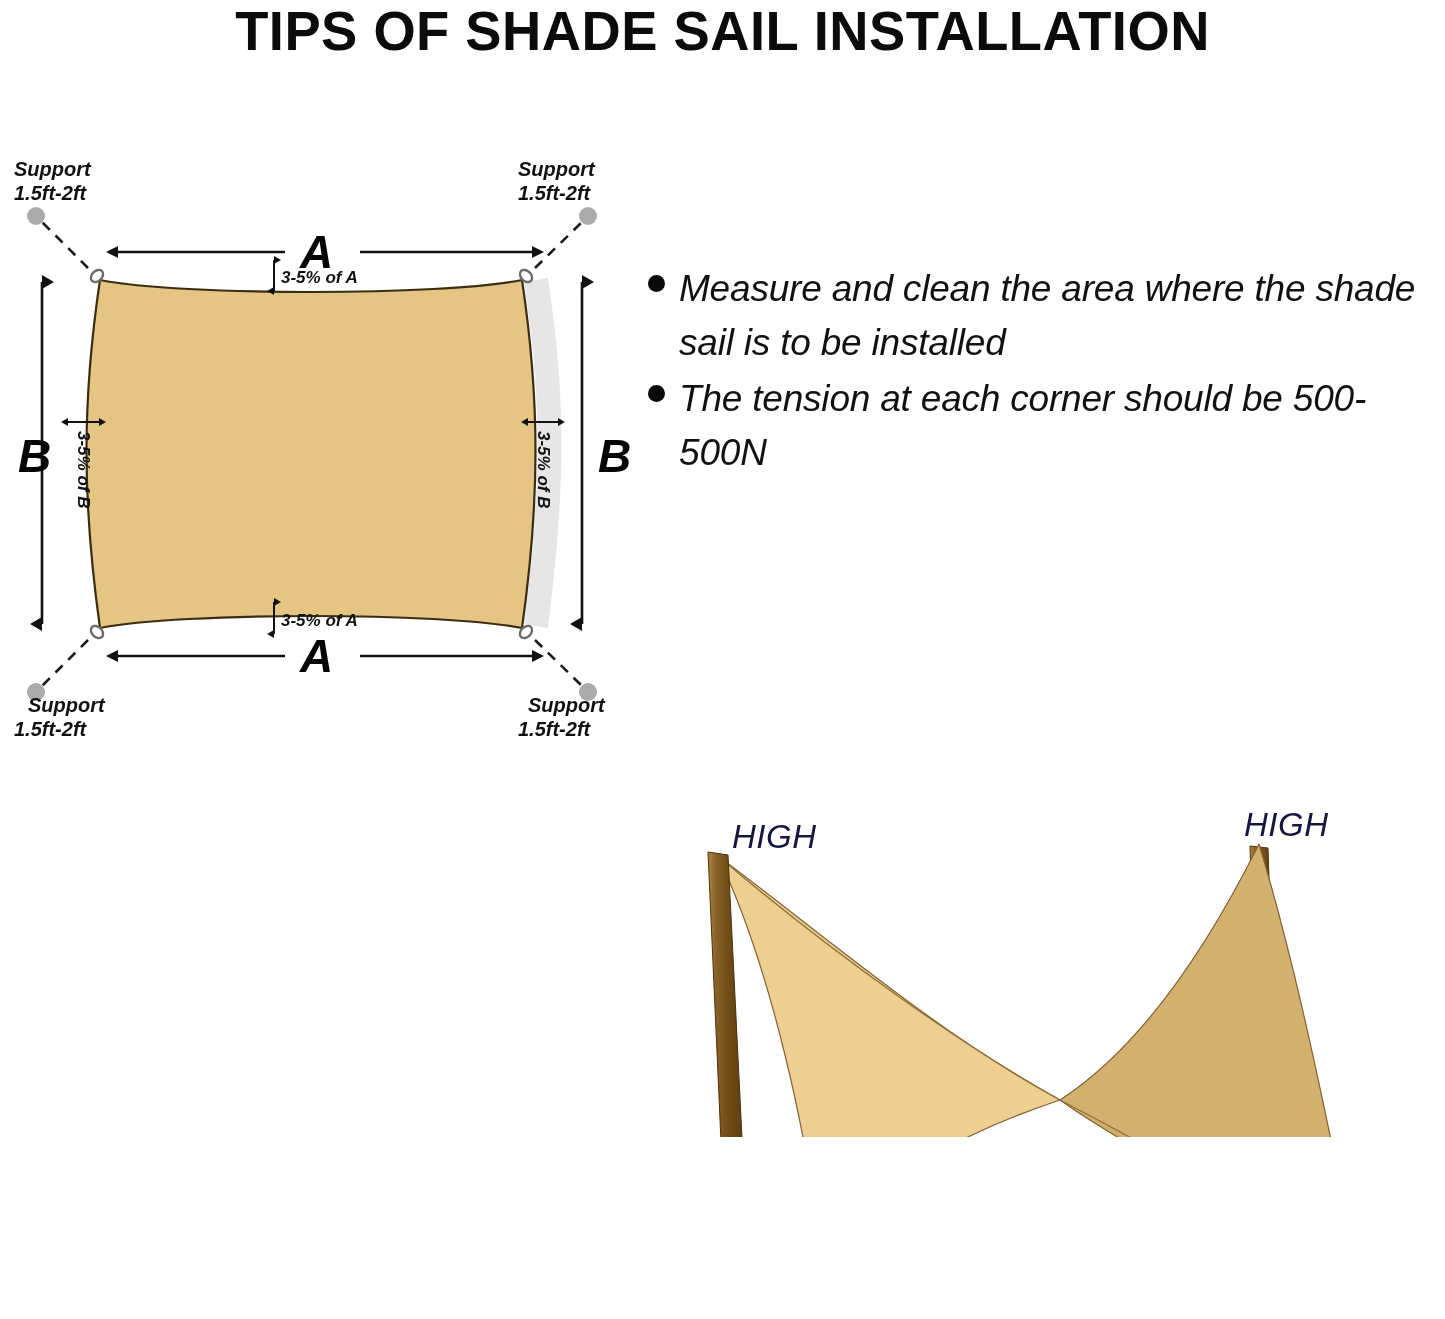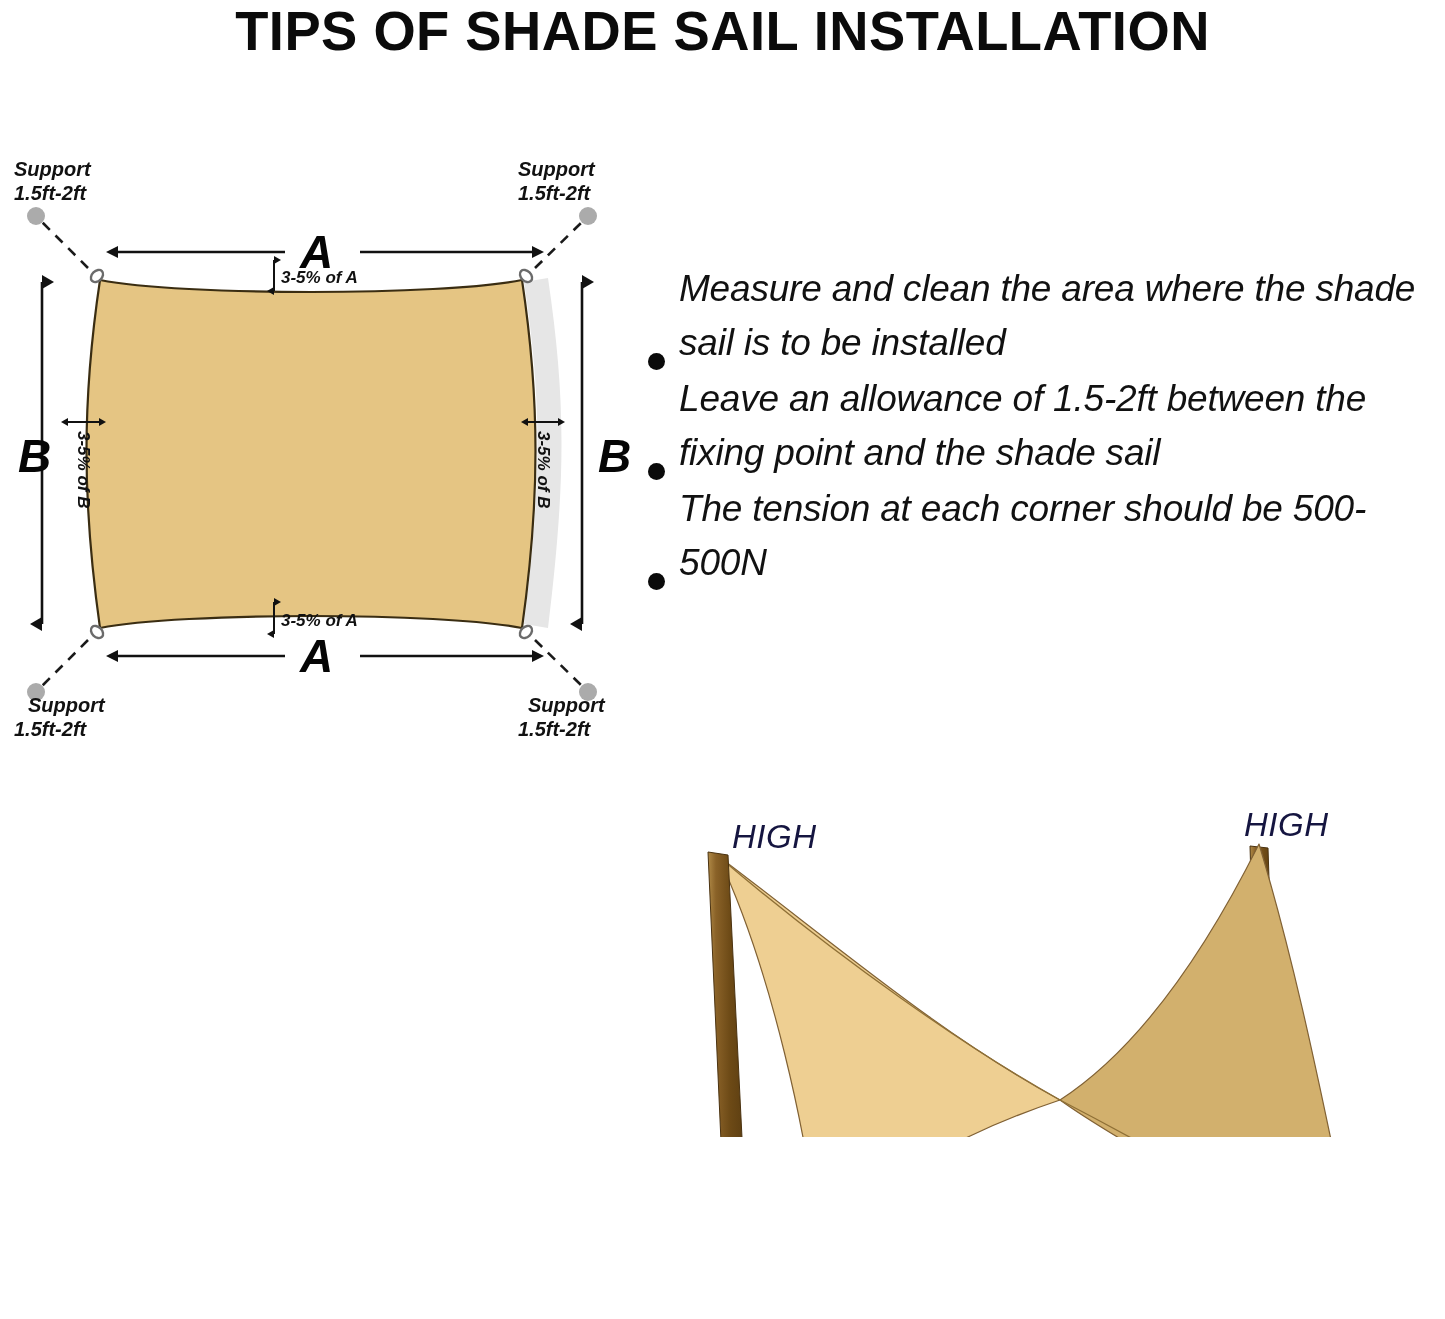--- a/index.html
+++ b/index.html
@@ -49,21 +49,21 @@
   #sail-3d      { left: 640px; top: 800px;  width: 805px;  height: 549px; }
 
   
   .bullet-list {
     list-style: none;
     margin: 0;
     padding: 0;
   }
   .bullet-item {
     display: flex;
-    align-items: flex-end;
+    align-items: flex-start;
     margin-bottom: 2px;
   }
   .bullet-dot {
     flex: 0 0 auto;
     width: 17px;
     height: 17px;
     border-radius: 50%;
     background: #0a0a0a;
     margin-top: 13px;
     margin-right: 14px;
@@ -226,24 +226,20 @@
         <text class="svg-pct" x="538" y="281" transform="rotate(90 538 281)">3-5% of B</text>
       </g>
     </svg>
   </div>
 
   <div class="panel" id="tips-top">
     <ul class="bullet-list">
       <li class="bullet-item">
         <span class="bullet-dot"></span>
         <span class="bullet-text">Measure and clean the area where the shade sail is to be installed</span>
-      </li>
-      <li class="bullet-item">
-        <span class="bullet-dot"></span>
-        <span class="bullet-text">Leave an allowance of 1.5-2ft between the fixing point and the shade sail</span>
       </li>
       <li class="bullet-item">
         <span class="bullet-dot"></span>
         <span class="bullet-text">The tension at each corner should be 500-500N</span>
       </li>
     </ul>
   </div>
 
 
   <div class="panel" id="sail-3d">

